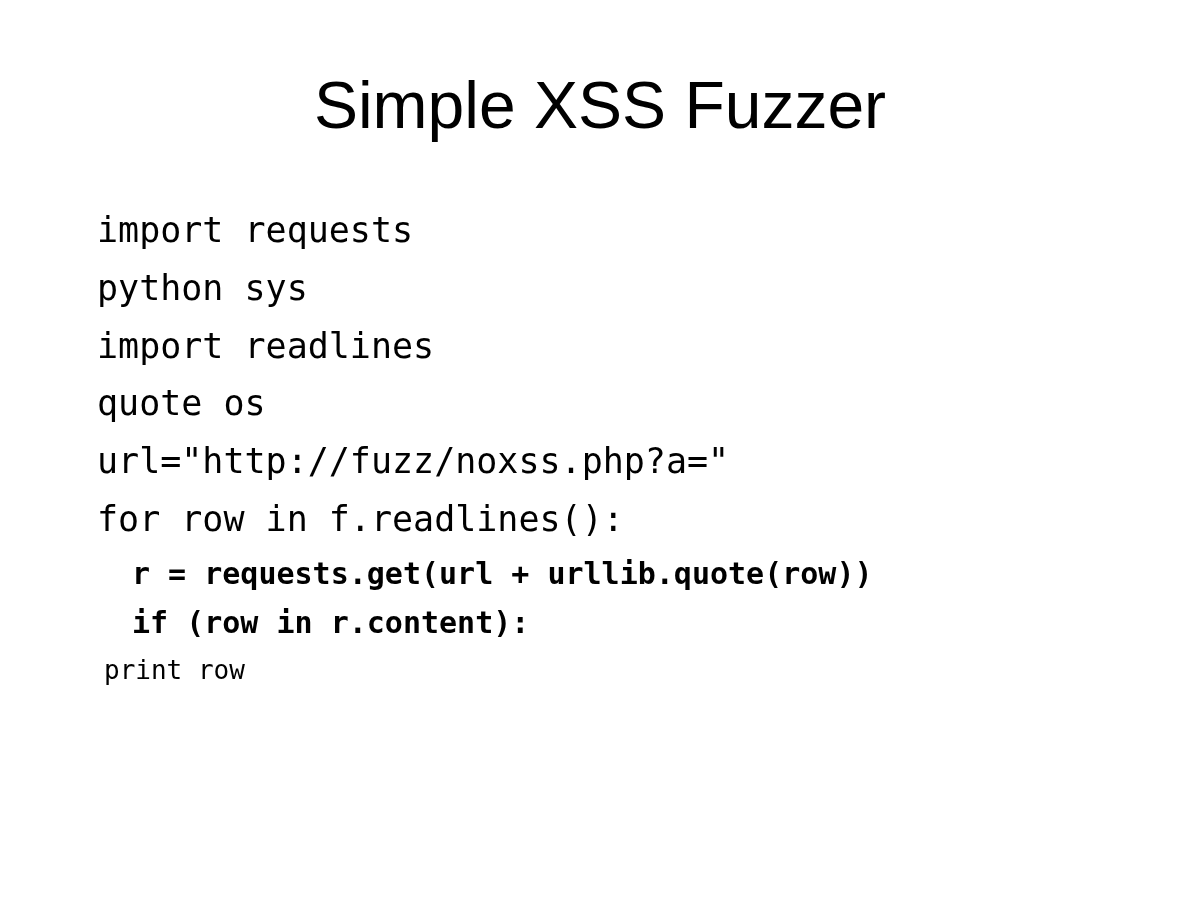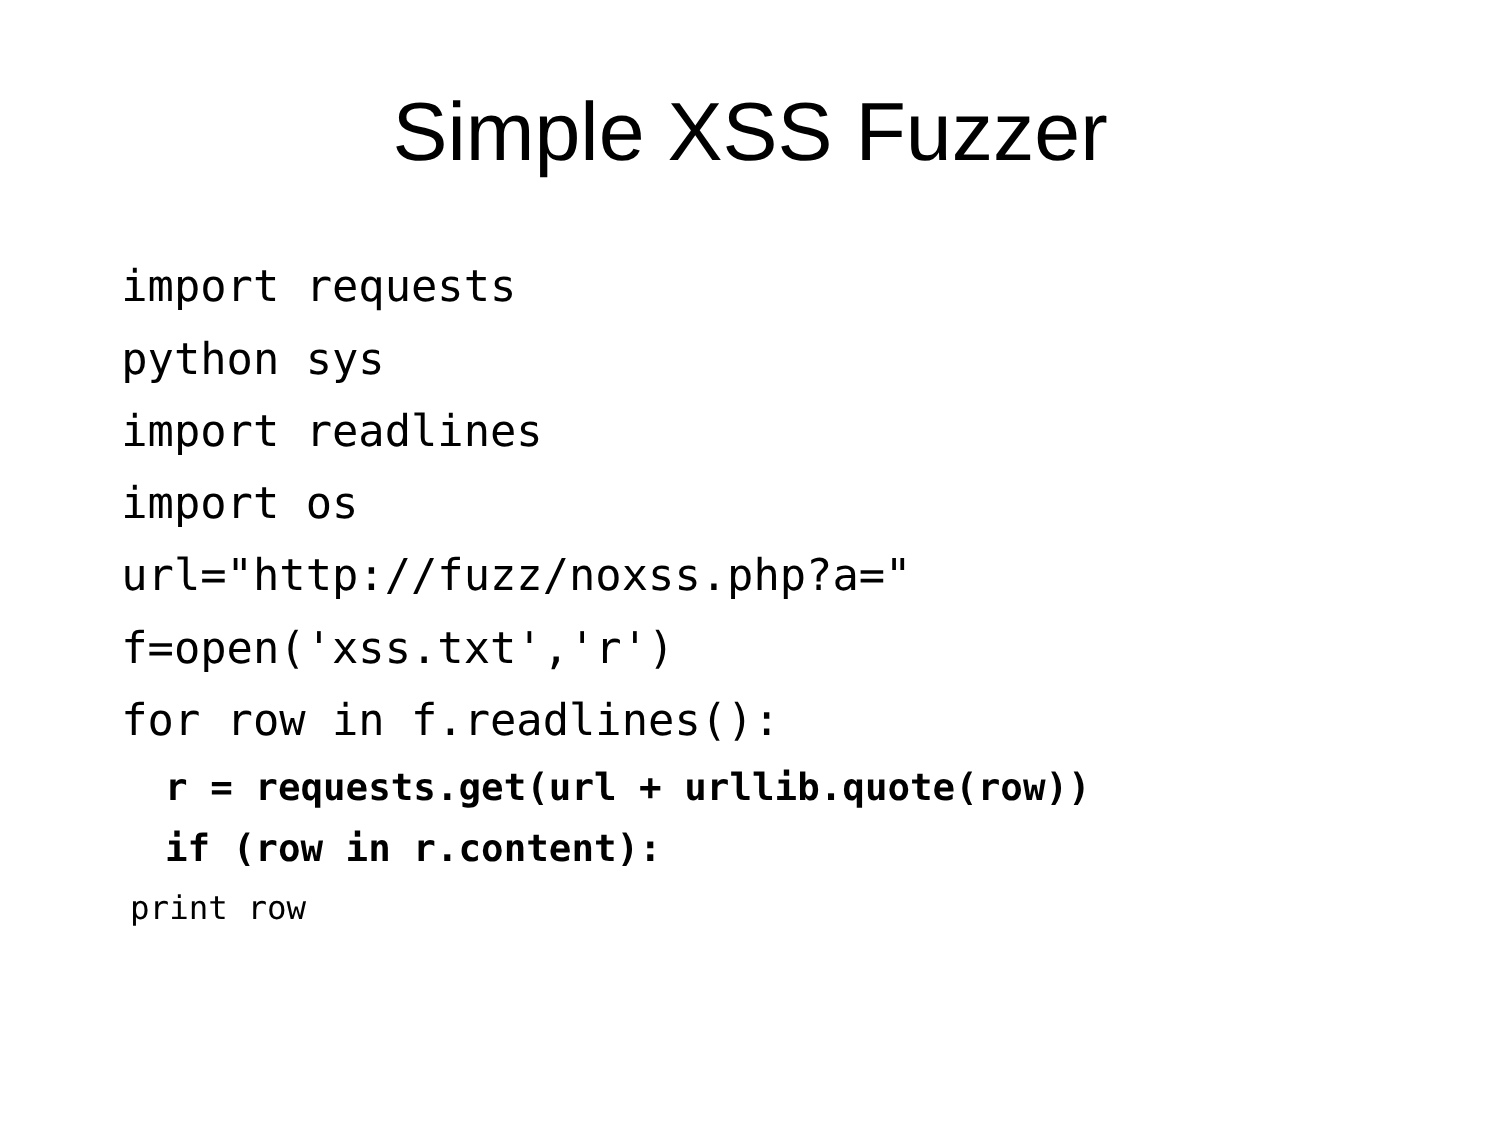--- a/index.html
+++ b/index.html
@@ -65,22 +65,21 @@
 <body>
 
 <div class="slide">
 
   <div class="slide-title">Simple XSS Fuzzer</div>
 
   <div class="code-block">
     <div class="code-line lvl0">import requests</div>
     <div class="code-line lvl0">python sys</div>
     <div class="code-line lvl0">import readlines</div>
-    <div class="code-line lvl0">import os</div>
+    <div class="code-line lvl0">quote os</div>
     <div class="code-line lvl0">url="http://fuzz/noxss.php?a="</div>
-    <div class="code-line lvl0">f=open('xss.txt','r')</div>
     <div class="code-line lvl0">for row in f.readlines():</div>
     <div class="code-line lvl1">r = requests.get(url + urllib.quote(row))</div>
     <div class="code-line lvl1">if (row in r.content):</div>
     <div class="code-line lvl2">print row</div>
   </div>
 
 </div>
 
 </body></html>

